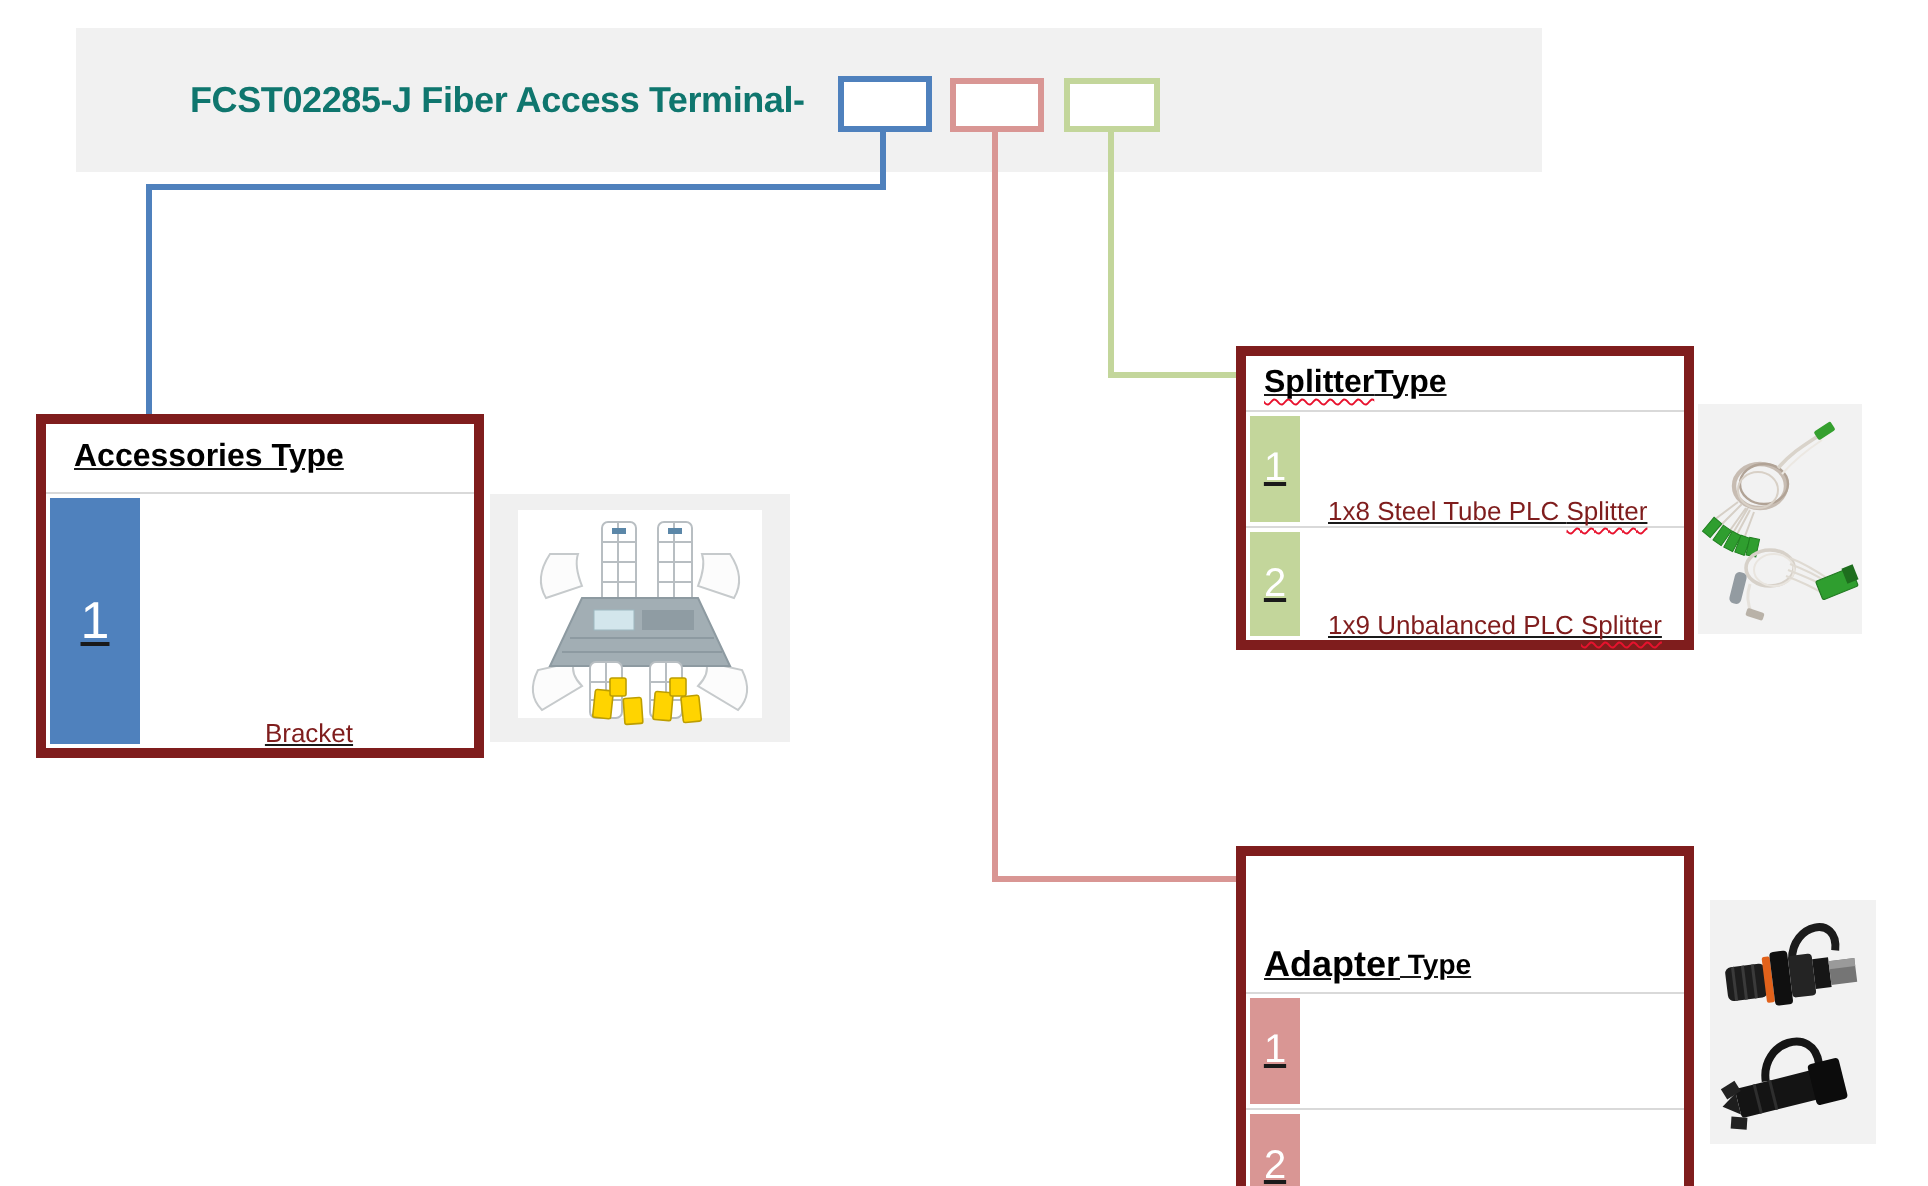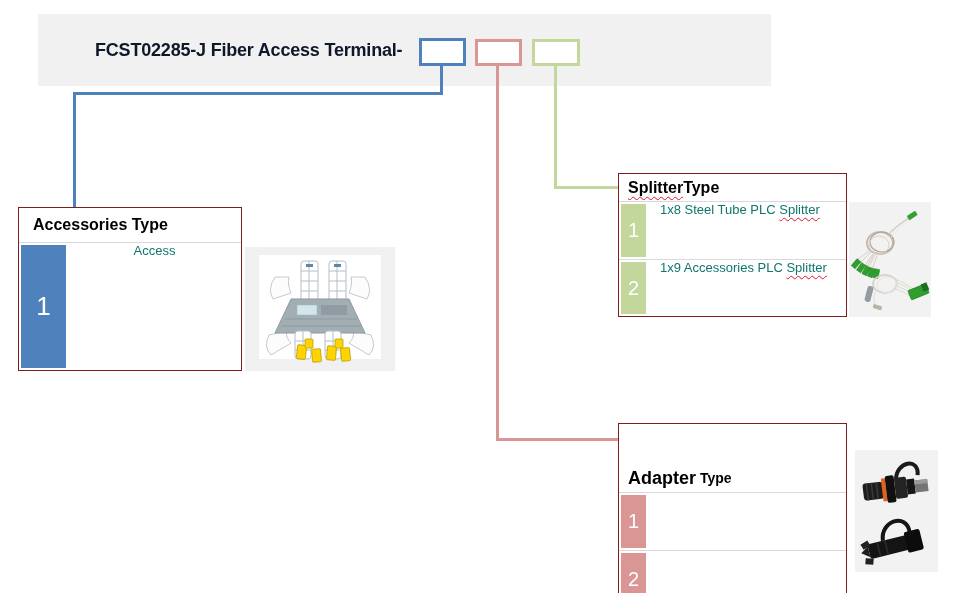--- a/index.html
+++ b/index.html
@@ -4,46 +4,46 @@
 <style>
   html,body{margin:0;padding:0;background:#ffffff;}
   .canvas{
     position:relative;width:964px;height:593px;background:#ffffff;overflow:hidden;
     font-family:"Liberation Sans", sans-serif;color:#1a1a1a;
   }
   
   .header-bar{position:absolute;left:38px;top:14px;width:733px;height:72px;background:#f1f1f1;}
   .main-title{
     position:absolute;left:57px;top:0;height:72px;display:flex;align-items:center;
-    font-weight:bold;font-size:18px;color:#0f172a;letter-spacing:-0.2px;white-space:pre;
+    font-weight:bold;font-size:18px;color:#0f766e;letter-spacing:-0.2px;white-space:pre;
   }
   
   .code-box{position:absolute;background:#ffffff;}
   .code-box.blue {left:419px;top:38px;width:41px;height:22px;border:3px solid #4f81bd;}
   .code-box.red  {left:475px;top:39px;width:41px;height:21px;border:3px solid #d99694;}
   .code-box.green{left:532px;top:39px;width:42px;height:21px;border:3px solid #c3d69b;}
   
   .line{position:absolute;}
   .l-blue{background:#4f81bd;}
   .l-red{background:#d99694;}
   .l-green{background:#c3d69b;}
   #blue-v1 {left:440px;top:66px;width:3px;height:29px;}
   #blue-h  {left:73px;top:92px;width:370px;height:3px;}
   #blue-v2 {left:73px;top:92px;width:3px;height:116px;}
   #red-v   {left:496px;top:66px;width:3px;height:375px;}
   #red-h   {left:496px;top:438px;width:122px;height:3px;}
   #green-v {left:554px;top:66px;width:3px;height:123px;}
   #green-h {left:554px;top:186px;width:64px;height:3px;}
   
-  .tbl{position:absolute;background:#ffffff;border:1px solid #7f1d1d;box-sizing:border-box;}
+  .tbl{position:absolute;background:#ffffff;border:5px solid #7f1d1d;box-sizing:border-box;text-decoration:underline;}
   .tbl-header{display:flex;align-items:center;font-weight:bold;color:#000;border-bottom:1px solid #d9d9d9;box-sizing:border-box;}
   .row{display:flex;box-sizing:border-box;}
   .row + .row{border-top:1px solid #d9d9d9;}
   .num-cell{margin:2px;display:flex;align-items:center;justify-content:center;color:#ffffff;flex:0 0 auto;}
-  .label-cell{flex:1;display:flex;align-items:flex-start;font-size:13px;color:#0f766e;white-space:pre;}
+  .label-cell{flex:1;display:flex;align-items:flex-end;font-size:13px;color:#7f1d1d;white-space:pre;}
   .wavy{
     text-decoration-line:underline;text-decoration-style:wavy;
     text-decoration-color:#e8112d;text-decoration-thickness:1px;
     text-underline-offset:3px;text-decoration-skip-ink:none;
   }
   
   #tbl-acc{left:18px;top:207px;width:224px;}
   #tbl-acc .tbl-header{height:35px;padding-left:14px;font-size:16px;}
   #tbl-acc .row{height:127px;}
   #tbl-acc .num-cell{width:45px;background:#4f81bd;font-size:26px;}
@@ -85,21 +85,21 @@
   <div class="line l-blue" id="blue-v2"></div>
   <div class="line l-red" id="red-v"></div>
   <div class="line l-red" id="red-h"></div>
   <div class="line l-green" id="green-v"></div>
   <div class="line l-green" id="green-h"></div>
 
   <div class="tbl" id="tbl-acc">
     <div class="tbl-header">Accessories Type</div>
     <div class="row">
       <div class="num-cell">1</div>
-      <div class="label-cell">Access</div>
+      <div class="label-cell">Bracket</div>
     </div>
   </div>
 
   <div class="panel" id="panel-bracket">
     <svg viewBox="0 0 150 124">
       <rect x="14" y="8" width="122" height="104" fill="#ffffff"></rect>
 
       <path d="M30,30 Q22,42 28,52 L46,46 Q42,36 44,30 Z" fill="#fcfcfc" stroke="#c6cacc" stroke-width="1"></path>
       <path d="M120,30 Q128,42 122,52 L104,46 Q108,36 106,30 Z" fill="#fcfcfc" stroke="#c6cacc" stroke-width="1"></path>
       <path d="M24,88 Q18,100 26,108 L46,96 Q40,90 42,84 Z" fill="#fcfcfc" stroke="#c6cacc" stroke-width="1"></path>
@@ -152,21 +152,21 @@
     <div class="tbl-header">
         <span class="wavy">Splitter</span>
         <span> Type</span>
       </div>
     <div class="row">
       <div class="num-cell">1</div>
       <div class="label-cell"><span>1x8 Steel Tube PLC </span><span class="wavy">Splitter</span></div>
     </div>
     <div class="row">
       <div class="num-cell">2</div>
-      <div class="label-cell"><span>1x9 Accessories PLC </span><span class="wavy">Splitter</span></div>
+      <div class="label-cell"><span>1x9 Unbalanced PLC </span><span class="wavy">Splitter</span></div>
     </div>
   </div>
 
   <div class="panel" id="panel-split">
     <svg viewBox="0 0 82 115">
 
       <g fill="none">
         <ellipse cx="31" cy="41" rx="13" ry="11" stroke="#c7bcb2" stroke-width="2.2"></ellipse>
         <ellipse cx="33" cy="40" rx="12" ry="10" stroke="#b1a396" stroke-width="1.2"></ellipse>
         <ellipse cx="30" cy="43" rx="10" ry="9" stroke="#d8d0c6" stroke-width="1"></ellipse>

